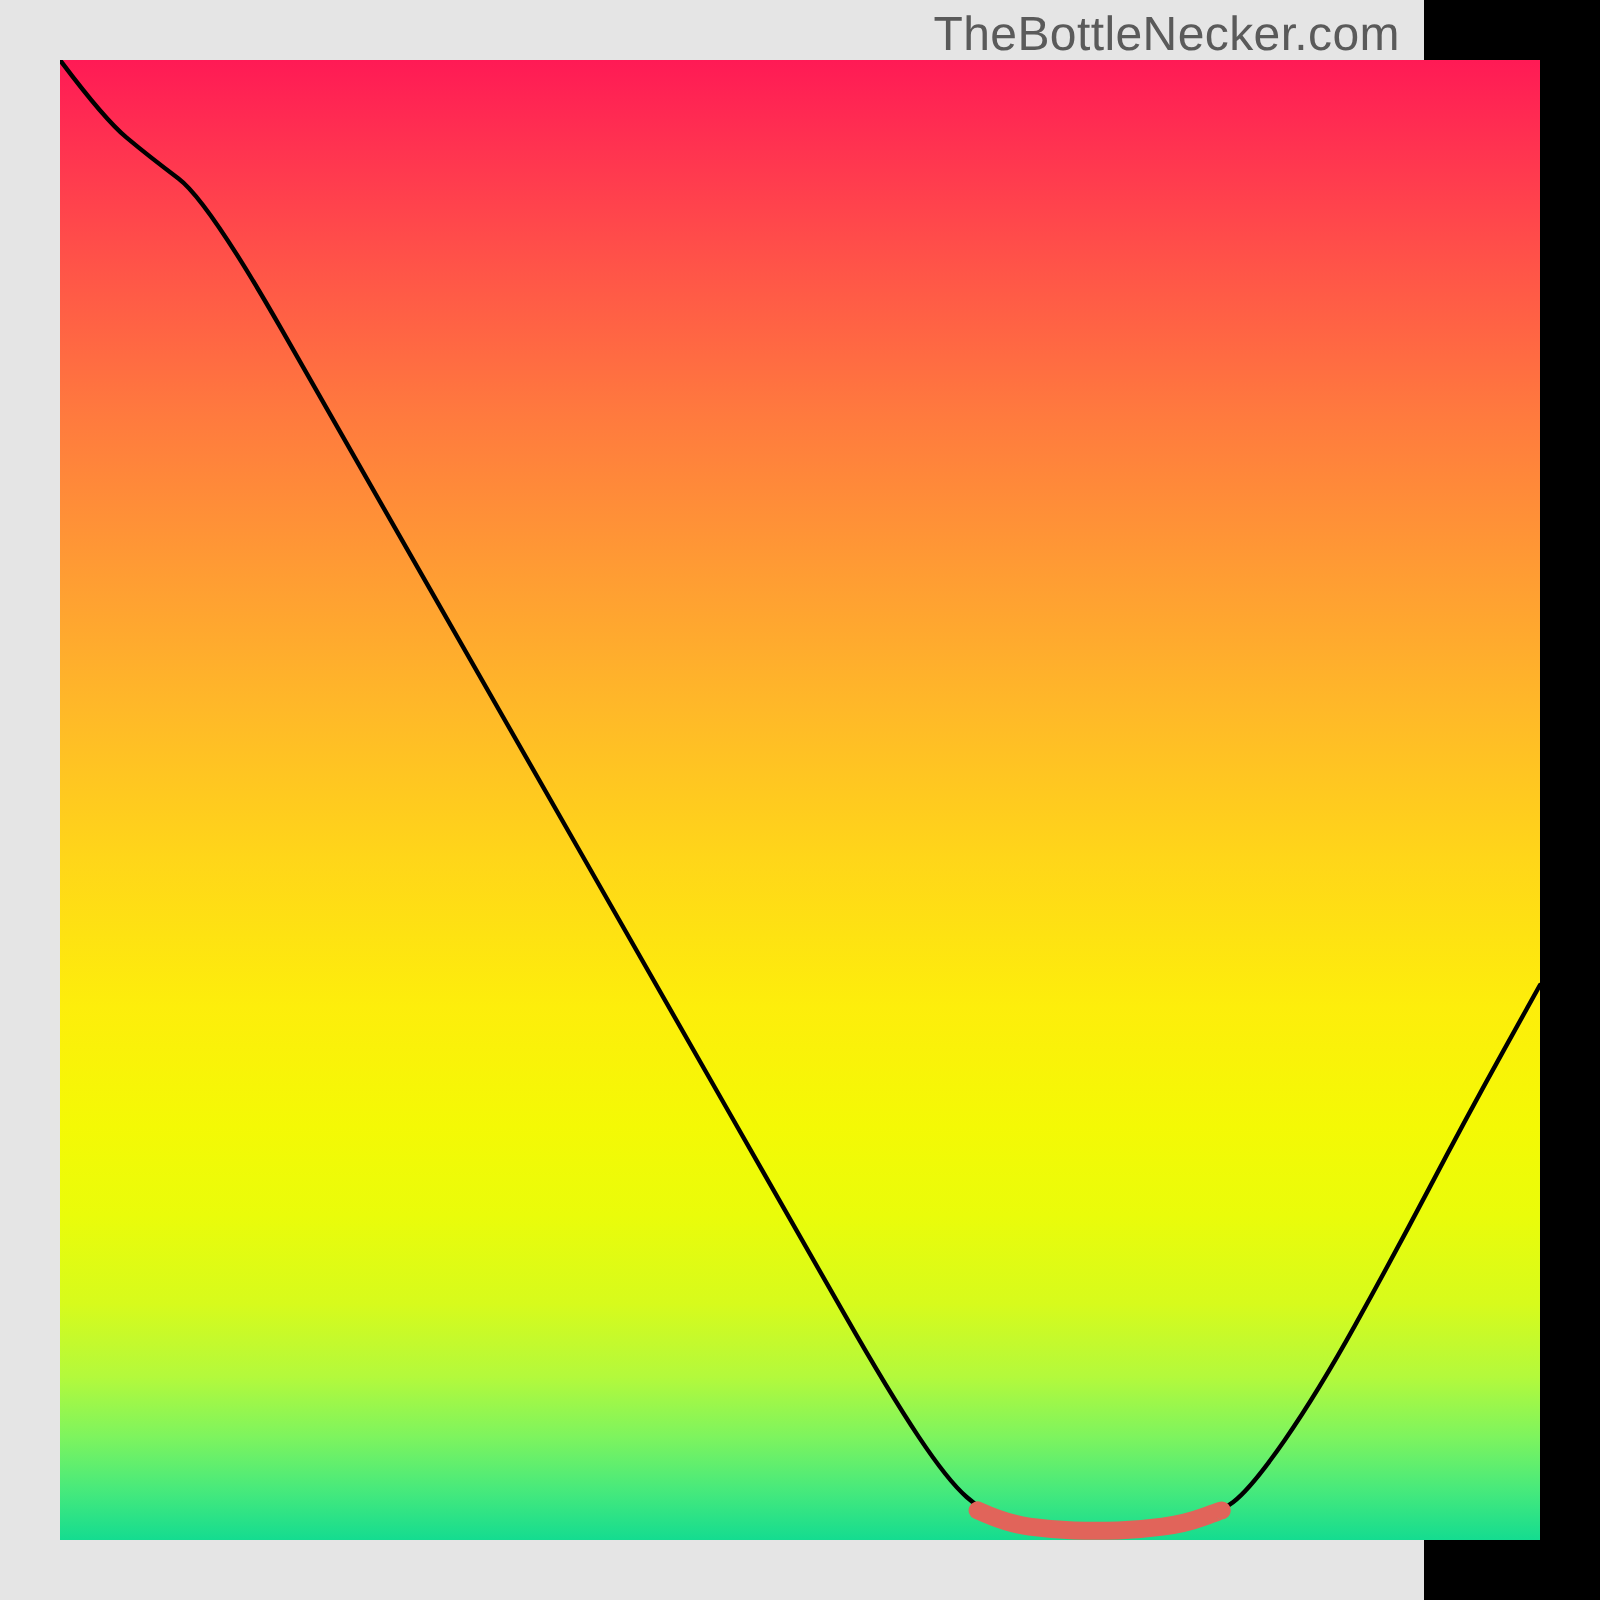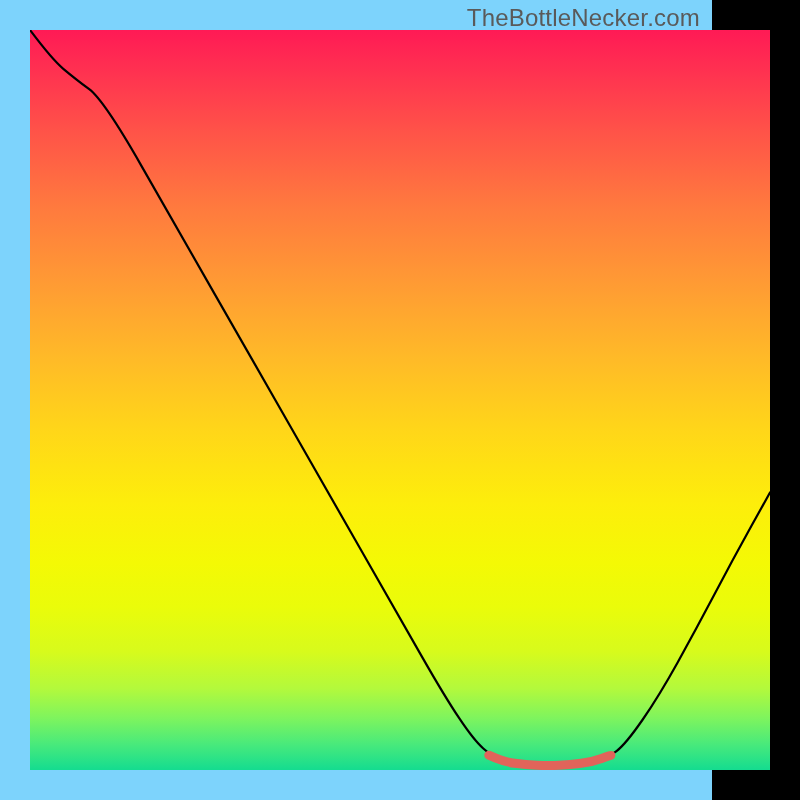--- a/index.html
+++ b/index.html
@@ -9,21 +9,21 @@
     height: 800px;
     background: #000;
     overflow: hidden;
   }
   .frame {
     position: absolute;
     top: 0;
     left: 0;
     width: 712px;
     height: 800px;
-    background: #7dd3fc;
+    background: #e5e5e5;
   }
   .watermark {
     position: absolute;
     top: 4px;
     right: 12px;
     color: #5a5a5a;
     font-family: Arial, Helvetica, sans-serif;
     font-size: 24px;
     font-weight: 400;
     letter-spacing: 0.2px;

